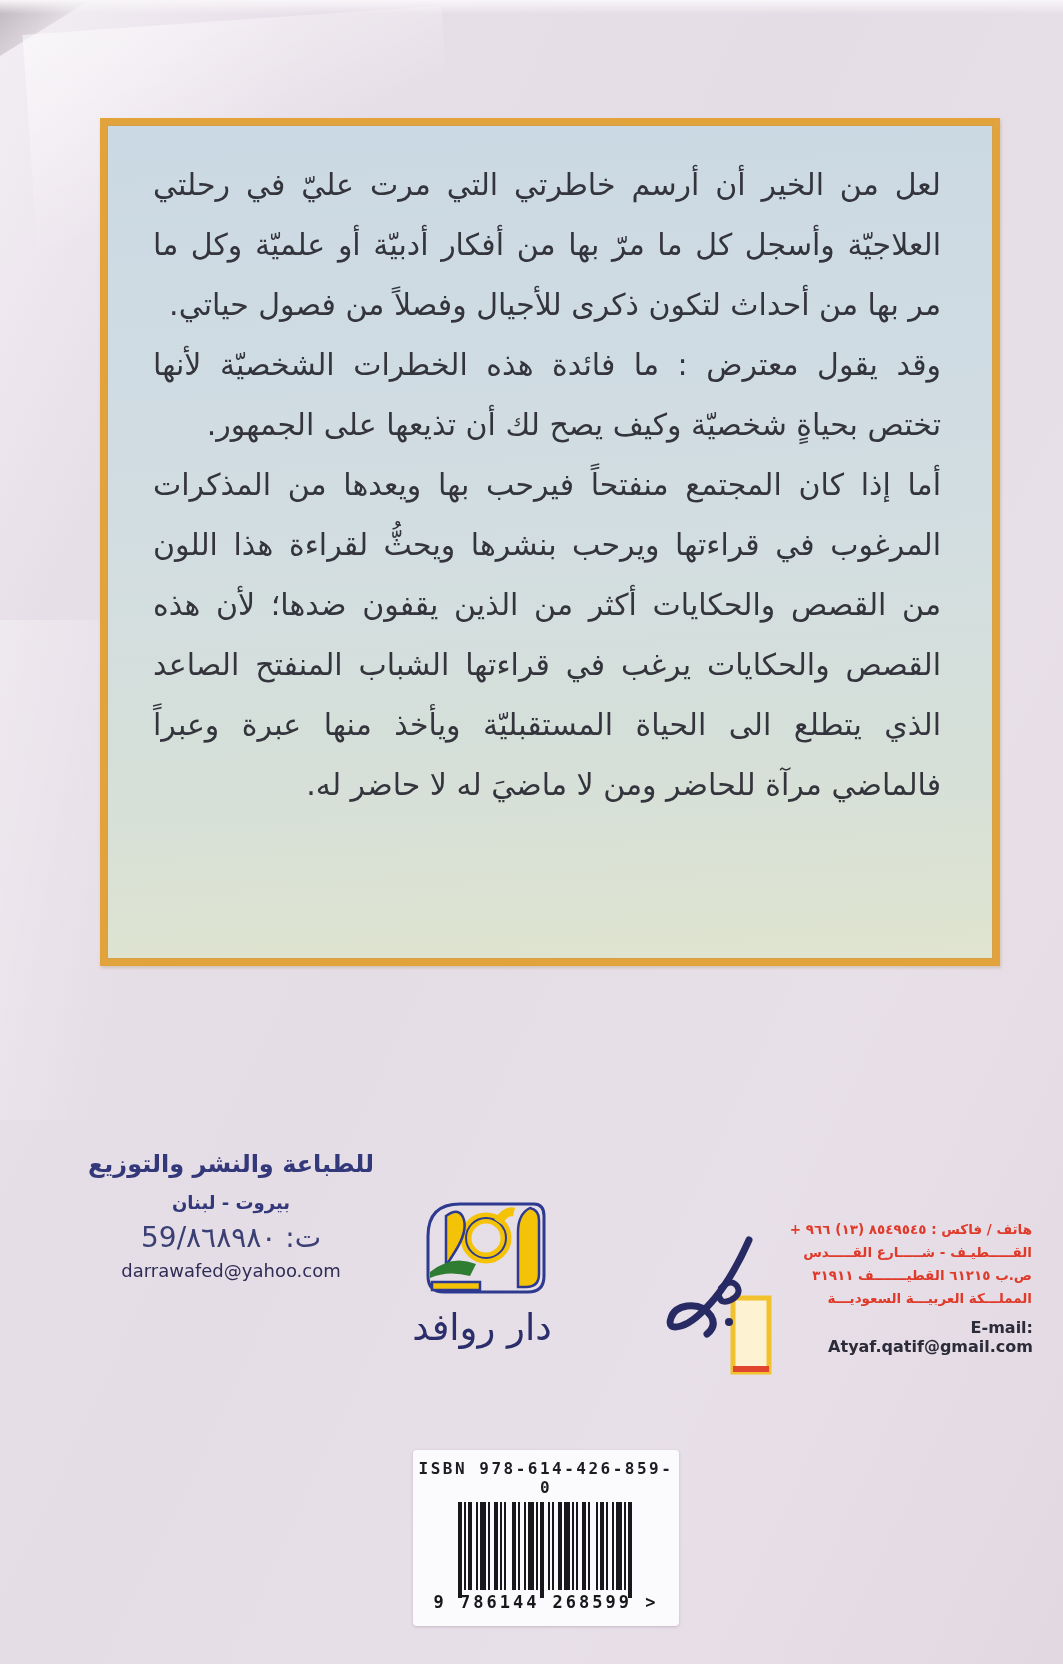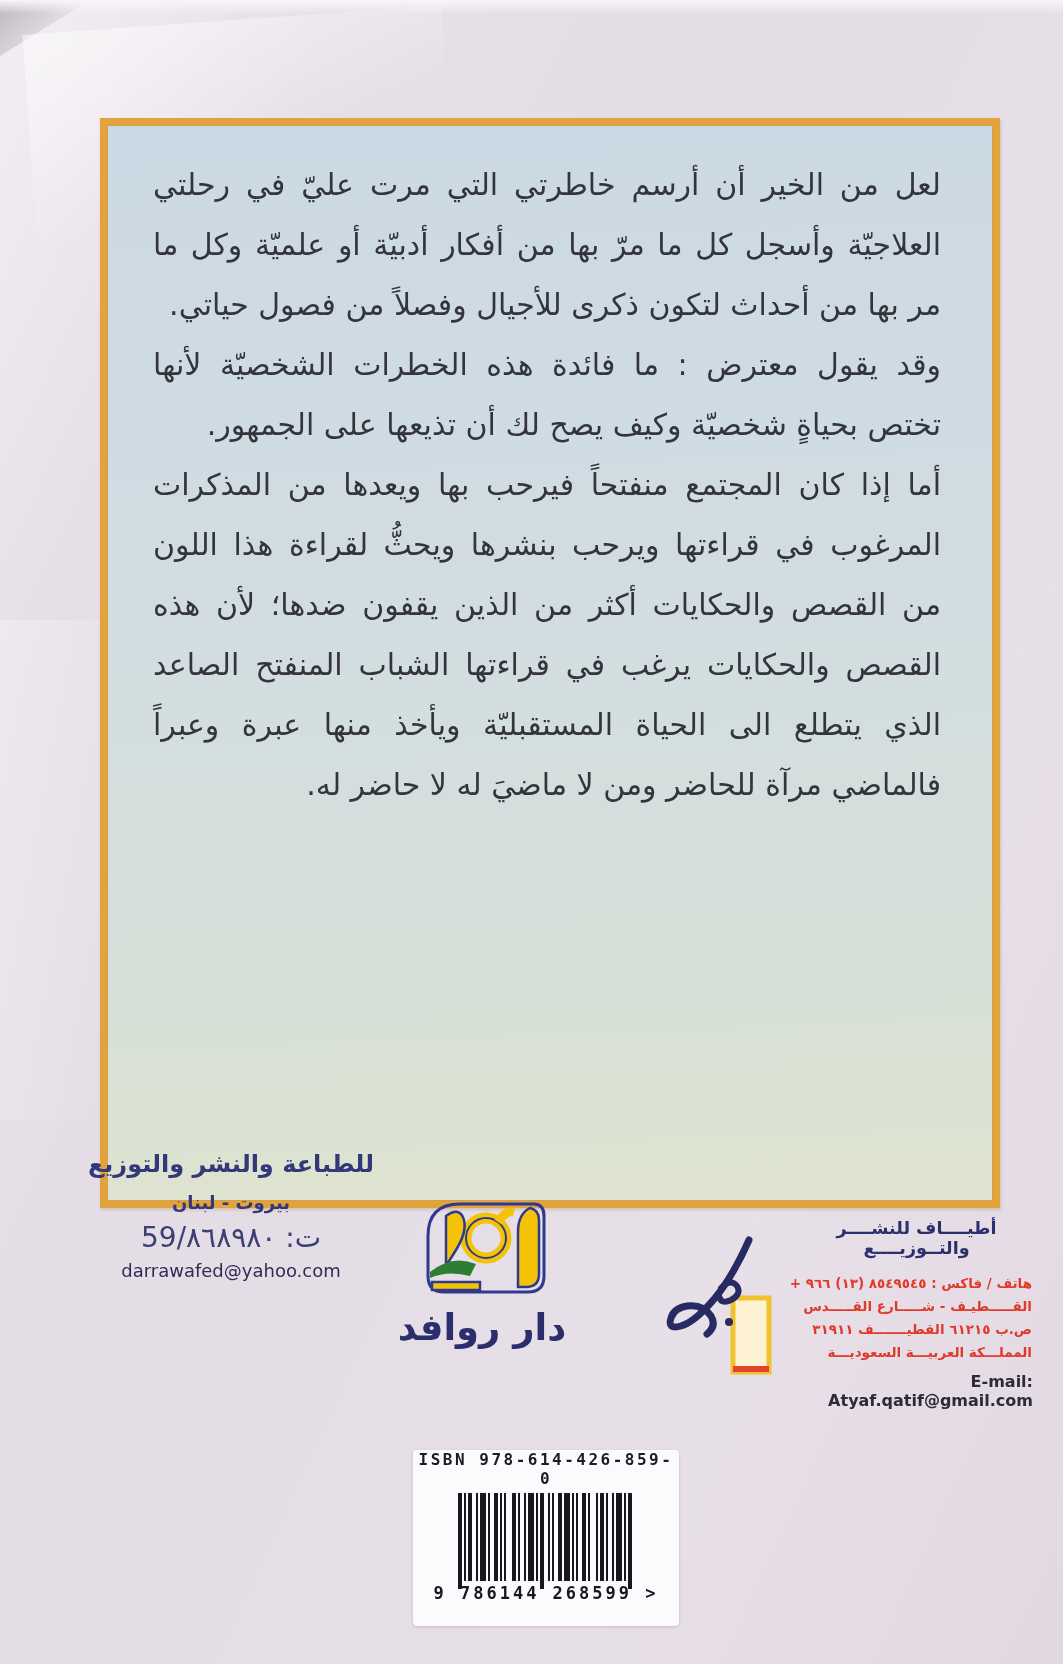--- a/index.html
+++ b/index.html
@@ -29,21 +29,21 @@
     background:linear-gradient(160deg,rgba(255,255,255,.55),rgba(255,255,255,0) 60%);
     transform:rotate(-4deg);pointer-events:none;
   }
   .crease2{
     position:absolute;left:-40px;top:620px;width:320px;height:500px;
     background:linear-gradient(100deg,rgba(255,255,255,.35),rgba(255,255,255,0) 55%);
     pointer-events:none;
   }
   
   .text-panel{
-    position:absolute;left:100px;top:118px;width:900px;height:1090px;
+    position:absolute;left:100px;top:118px;width:900px;height:848px;
     box-sizing:border-box;
     border:7px solid #e2a23c;
     box-shadow:0 0 0 1px #d4a04a inset, 1px 2px 3px rgba(150,110,40,.25);
     background:linear-gradient(178deg,#cbd9e4 0%,#d2dde2 45%,#d6e0d8 78%,#e0e4cf 100%);
     padding:30px 52px 20px 46px;
     direction:rtl;
   }
   .text-panel p{
     margin:0;
     color:#34343c;
@@ -60,21 +60,21 @@
   }
   .pub-left .tagline{font-size:24px;font-weight:bold;margin:0 0 14px 0;}
   .pub-left .city{font-size:18px;font-weight:bold;margin:0 0 8px 0;}
   .pub-left .phone{font-size:28px;margin:0 0 6px 0;color:#3a3f74;}
   .pub-left .mail{font-size:18px;color:#2f2c55;direction:ltr;}
   .pub-center{
     position:absolute;left:392px;top:1196px;width:180px;text-align:center;
   }
   .pub-center .logo{display:block;margin:0 auto;}
   .pub-center .name{
-    font-size:37px;font-weight:bold;color:#2b2e6a;margin-top:6px;direction:rtl;
+    font-size:37px;font-weight:normal;color:#2b2e6a;margin-top:6px;direction:rtl;
   }
   .pub-right{
     position:absolute;left:645px;top:1218px;width:412px;direction:rtl;
   }
   .atyaf-logo{position:absolute;right:280px;top:12px;}
   .pub-right .atyaf-name{
     font-size:17.5px;font-weight:bold;color:#2c2f6c;
     text-align:center;width:265px;margin:0 8px 14px 0;
   }
   .pub-right .contact{width:250px;margin-right:25px;text-align:right;}
@@ -89,21 +89,21 @@
   
   .barcode-panel{
     position:absolute;left:413px;top:1450px;width:266px;height:176px;
     background:#fbfbfd;border-radius:4px;
     box-shadow:0 1px 3px rgba(90,70,90,.25);
     text-align:center;
   }
   .isbn-label{
     font-family:"DejaVu Sans Mono",monospace;
     font-size:16px;font-weight:bold;color:#1c1c22;
-    letter-spacing:2.5px;
+    letter-spacing:2.5px;margin-top:9px;
   }
   .bars{
     height:96px;margin:5px 16px 0 16px;
     display:flex;align-items:flex-start;justify-content:center;
   }
   .bars .bar{background:#17171c;height:88px;flex:0 0 auto;}
   .bars .bar.guard{height:96px;}
   .bars .gap{flex:0 0 auto;height:1px;}
   .ean-digits{
     font-family:"DejaVu Sans Mono",monospace;
@@ -149,21 +149,20 @@
   </div>
 
   <div class="pub-right">
     <svg class="atyaf-logo" width="140" height="150" viewBox="0 0 140 150">
       <rect x="96" y="68" width="36" height="74" fill="#fdf3d2" stroke="#f2c12e" stroke-width="5"></rect>
       <path d="M96 139 h36" stroke="#e1452e" stroke-width="6"></path>
       <path d="M112 10 q-16 36 -34 58 q-20 24 -34 28 q-14 4 -10 -8 q3 -10 16 -12 q16 -2 24 10 q6 10 -4 18" fill="none" stroke="#272a63" stroke-width="7" stroke-linecap="round"></path>
       <path d="M84 58 q10 -10 16 -2 q5 8 -6 14 q-10 5 -12 -4" fill="none" stroke="#272a63" stroke-width="6" stroke-linecap="round"></path>
       <circle cx="92" cy="92" r="4" fill="#272a63"></circle>
     </svg>
-    <div class="atyaf-name">أطيــــاف للنشــــر والتــوزيــــع</div>
     <div class="contact">
       <div>هاتف / فاكس : ٨٥٤٩٥٤٥ (١٣) ٩٦٦ +</div>
       <div>القـــــطيـف - شـــــارع القـــــدس</div>
       <div>ص.ب ٦١٢١٥ القطيـــــــف ٣١٩١١</div>
       <div>المملـــكة العربيـــة السعوديـــة</div>
     </div>
     <div class="atyaf-mail">E-mail: Atyaf.qatif@gmail.com</div>
   </div>
 
   <div class="barcode-panel">

